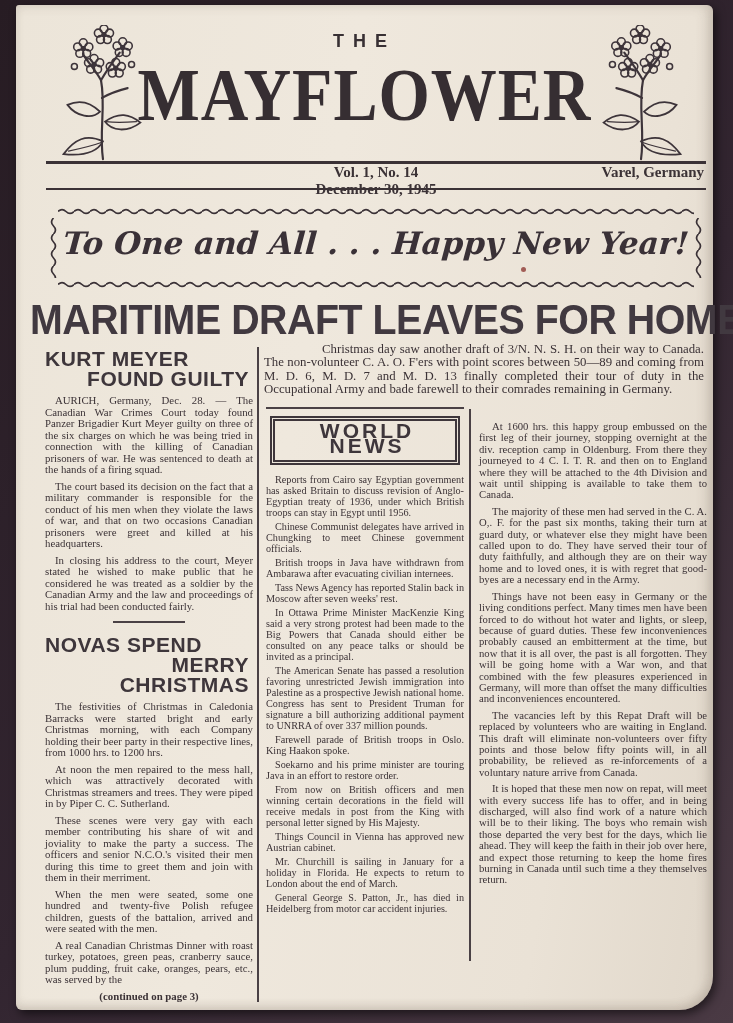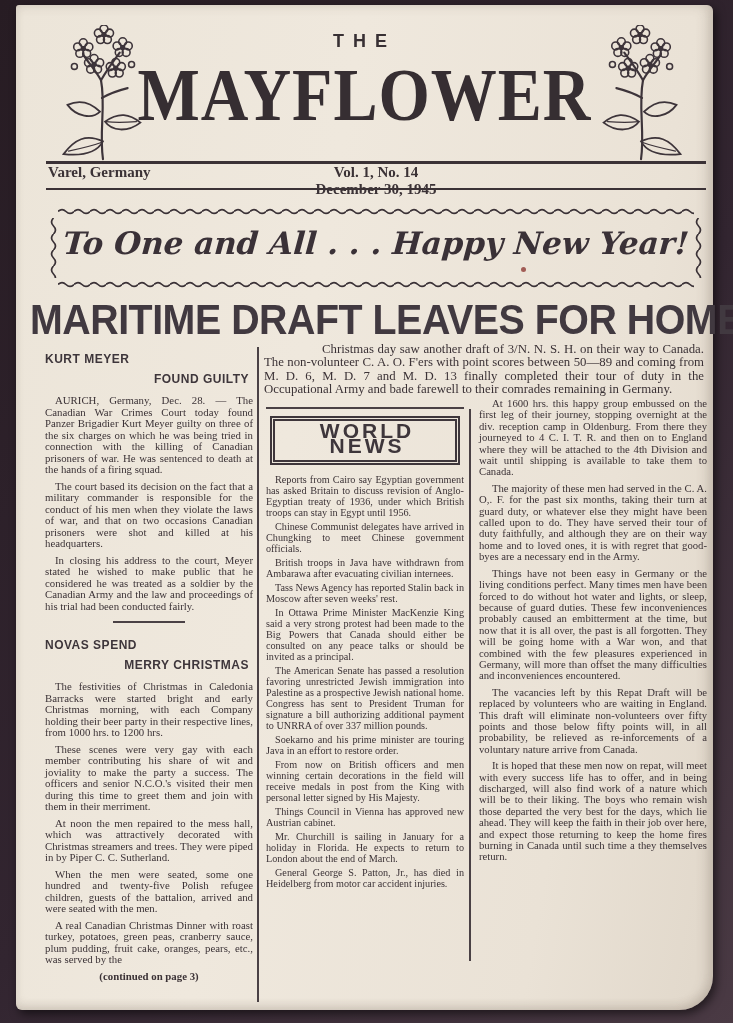--- a/index.html
+++ b/index.html
@@ -21,21 +21,21 @@
     font-family:"Liberation Serif",serif;font-weight:bold;font-size:66px;letter-spacing:1px;color:#362e32;
     transform:scaleY(1.12);transform-origin:top center;}
   .ornament{position:absolute;top:20px;width:90px;height:138px;color:#3d343a;}
   .ornament.left{left:40px;}
   .ornament.right{left:582px;transform:scaleX(-1);}
   .rule{position:absolute;left:30px;width:660px;background:#3b3236;}
   .r1{top:156px;height:3px;}
   .r2{top:183px;height:2px;}
   .dateline{position:absolute;left:32px;top:159px;width:656px;display:flex;justify-content:space-between;align-items:center;
     font-size:15px;font-weight:bold;color:#3b3236;flex-direction:column;}
-  .dateline .mid{position:absolute;left:0;right:0;text-align:left;}
+  .dateline .mid{position:absolute;left:0;right:0;text-align:right;}
   
   .banner{position:absolute;left:32px;top:200px;width:656px;height:86px;}
   .banner .wave-h{position:absolute;left:10px;right:10px;width:636px;height:9px;}
   .banner .wt{top:2px;} .banner .wb{bottom:2px;}
   .banner .wave-v{position:absolute;top:13px;width:9px;height:60px;}
   .banner .wl{left:1px;} .banner .wr{right:1px;}
   .banner .greeting{position:absolute;left:0;right:0;top:20px;text-align:center;
     font-family:"DejaVu Serif",serif;font-style:italic;font-weight:bold;font-size:31px;color:#3a3137;
     transform:skewX(-4deg);}
   .speck{position:absolute;left:473px;top:62px;width:5px;height:5px;border-radius:50%;background:#8e3a34;opacity:.8;}
@@ -43,24 +43,24 @@
   .headline{position:absolute;left:0;right:0;top:290px;text-align:center;
     font-family:"Liberation Sans",sans-serif;font-weight:bold;font-size:41px;letter-spacing:-0.5px;color:#413940;
     transform:scaleX(.96) scaleY(1.05);transform-origin:top center;white-space:nowrap;}
   
   .vrule{position:absolute;width:1.5px;background:#4a4145;}
   .v1{left:241px;top:342px;height:655px;}
   .v2{left:453px;top:404px;height:552px;}
   .col{position:absolute;text-align:justify;}
   .left-col{left:29px;top:344px;width:208px;font-size:10.8px;line-height:11.5px;}
   .mid-col{left:250px;top:402px;width:198px;font-size:10.2px;line-height:11px;}
-  .right-col{left:463px;top:393px;width:228px;font-size:10.7px;line-height:11.4px;}
+  .right-col{left:463px;top:416px;width:228px;font-size:10.7px;line-height:11.4px;}
   .lead{position:absolute;left:248px;top:338px;width:440px;font-size:12.8px;line-height:13.4px;text-align:justify;color:#3b3236;}
   .lead p{margin:0;text-indent:58px;}
-  .art-title{font-family:"Liberation Sans",sans-serif;font-weight:bold;font-size:12px;line-height:20px;
+  .art-title{font-family:"Liberation Sans",sans-serif;font-weight:bold;font-size:21px;line-height:20px;
     letter-spacing:.5px;color:#3e363b;text-align:left;margin:0 0 6px 0;}
   .art-title .l2{display:block;text-align:right;padding-right:4px;}
   .body-p{margin:0 0 5px 0;text-indent:10px;}
   .article-divider{width:72px;height:2px;background:#4a4145;margin:9px auto 12px auto;}
   .continued{text-align:center;font-weight:bold;font-size:10.8px;margin-top:1px;}
   .wn-rule{height:1.5px;background:#4a4145;margin:0 0 7px 0;}
   .wn-box{border:5px double #3e363b;margin:0 4px 9px 4px;padding:4px 0 5px 4px;text-align:center;}
   .wn-title{font-family:"Liberation Sans",sans-serif;font-weight:bold;font-size:21px;letter-spacing:3px;color:#3e363b;}
   .wn-item{margin:0 0 3px 0;text-indent:9px;}
 </style>
@@ -193,48 +193,49 @@
   <div class="lead">
     <p>Christmas day saw another draft of 3/N. N. S. H. on their way to Canada.  The non-volunteer C. A. O. F'ers with point scores between 50—89 and coming from M. D. 6, M. D. 7 and M. D. 13 finally completed their tour of duty in the Occupational Army and bade farewell to their comrades remaining in Germany.</p>
   </div>
 
   <div class="col left-col">
     <h2 class="art-title">
       <span>KURT MEYER</span>
       <span class="l2">FOUND GUILTY</span>
     </h2>
     <p class="body-p">AURICH, Germany, Dec. 28. — The Canadian War Crimes Court today found Panzer Brigadier Kurt Meyer guilty on three of the six charges on which he was being tried in connection with the killing of Canadian prisoners of war.  He was sentenced to death at the hands of a firing squad.</p>
-    <p class="body-p">The court based its decision on the fact that a military commander is responsible for the conduct of his men when they violate the laws of war, and that on two occasions Canadian prisoners were shot and killed at his headquarters.</p>
+    <p class="body-p">The court based its decision on the fact that a military commander is responsible for the conduct of his men when they violate the laws of war, and that on two occasions Canadian prisoners were greet and killed at his headquarters.</p>
     <p class="body-p">In closing his address to the court, Meyer stated he wished to make public that he considered he was treated as a soldier by the Canadian Army and the law and proceedings of his trial had been conducted fairly.</p>
 
     <div class="article-divider"></div>
 
     <h2 class="art-title">
       <span>NOVAS SPEND</span>
       <span class="l2">MERRY CHRISTMAS</span>
     </h2>
     <p class="body-p">The festivities of Christmas in Caledonia Barracks were started bright and early Christmas morning, with each Company holding their beer party in their respective lines, from 1000 hrs. to 1200 hrs.</p>
+    <p class="body-p">At noon the men repaired to the mess hall, which was attractively decorated with Christmas streamers and trees. They were piped in by Piper C. C. Sutherland.</p>
     <p class="body-p">These scenes were very gay with each member contributing his share of wit and joviality to make the party a success. The officers and senior N.C.O.'s visited their men during this time to greet them and join with them in their merriment.</p>
-    <p class="body-p">At noon the men repaired to the mess hall, which was attractively decorated with Christmas streamers and trees. They were piped in by Piper C. C. Sutherland.</p>
     <p class="body-p">When the men were seated, some one hundred and twenty-five Polish refugee children, guests of the battalion, arrived and were seated with the men.</p>
     <p class="body-p">A real Canadian Christmas Dinner with roast turkey, potatoes, green peas, cranberry sauce, plum pudding, fruit cake, oranges, pears, etc., was served by the</p>
     <div class="continued">(continued on page 3)</div>
   </div>
 
   <div class="col mid-col">
     <div class="wn-rule"></div>
     <div class="wn-box">
       <span class="wn-title">WORLD NEWS</span>
     </div>
     <p class="wn-item">Reports from Cairo say Egyptian government has asked Britain to discuss revision of Anglo-Egyptian treaty of 1936, under which British troops can stay in Egypt until 1956.</p>
     <p class="wn-item">Chinese Communist delegates have arrived in Chungking to meet Chinese government officials.</p>
     <p class="wn-item">British troops in Java have withdrawn from Ambarawa after evacuating civilian internees.</p>
     <p class="wn-item">Tass News Agency has reported Stalin back in Moscow after seven weeks' rest.</p>
     <p class="wn-item">In Ottawa Prime Minister MacKenzie King said a very strong protest had been made to the Big Powers that Canada should either be consulted on any peace talks or should be invited as a principal.</p>
     <p class="wn-item">The American Senate has passed a resolution favoring unrestricted Jewish immigration into Palestine as a prospective Jewish national home.  Congress has sent to President Truman for signature a bill authorizing additional payment to UNRRA of over 337 million pounds.</p>
+    <p class="wn-item">Farewell parade of British troops in Oslo.  King Haakon spoke.</p>
     <p class="wn-item">Soekarno and his prime minister are touring Java in an effort to restore order.</p>
     <p class="wn-item">From now on British officers and men winning certain decorations in the field will receive medals in post from the King with personal letter signed by His Majesty.</p>
     <p class="wn-item">Things Council in Vienna has approved new Austrian cabinet.</p>
     <p class="wn-item">Mr. Churchill is sailing in January for a holiday in Florida.  He expects to return to London about the end of March.</p>
     <p class="wn-item">General George S. Patton, Jr., has died in Heidelberg from motor car accident injuries.</p>
   </div>
 
   <div class="col right-col">
     <p class="body-p" style="text-indent:13px">At 1600 hrs. this happy group embussed on the first leg of their journey, stopping overnight at the div. reception camp in Oldenburg.  From there they journeyed to 4 C. I. T. R. and then on to England where they will be attached to the 4th Division and wait until shipping is available to take them to Canada.</p>
     <p class="body-p" style="text-indent:13px">The majority of these men had served in the C. A. O,. F. for the past six months, taking their turn at guard duty, or whatever else they might have been called upon to do. They have served their tour of duty faithfully, and although they are on their way home and to loved ones, it is with regret that good-byes are a necessary end in the Army.</p>

